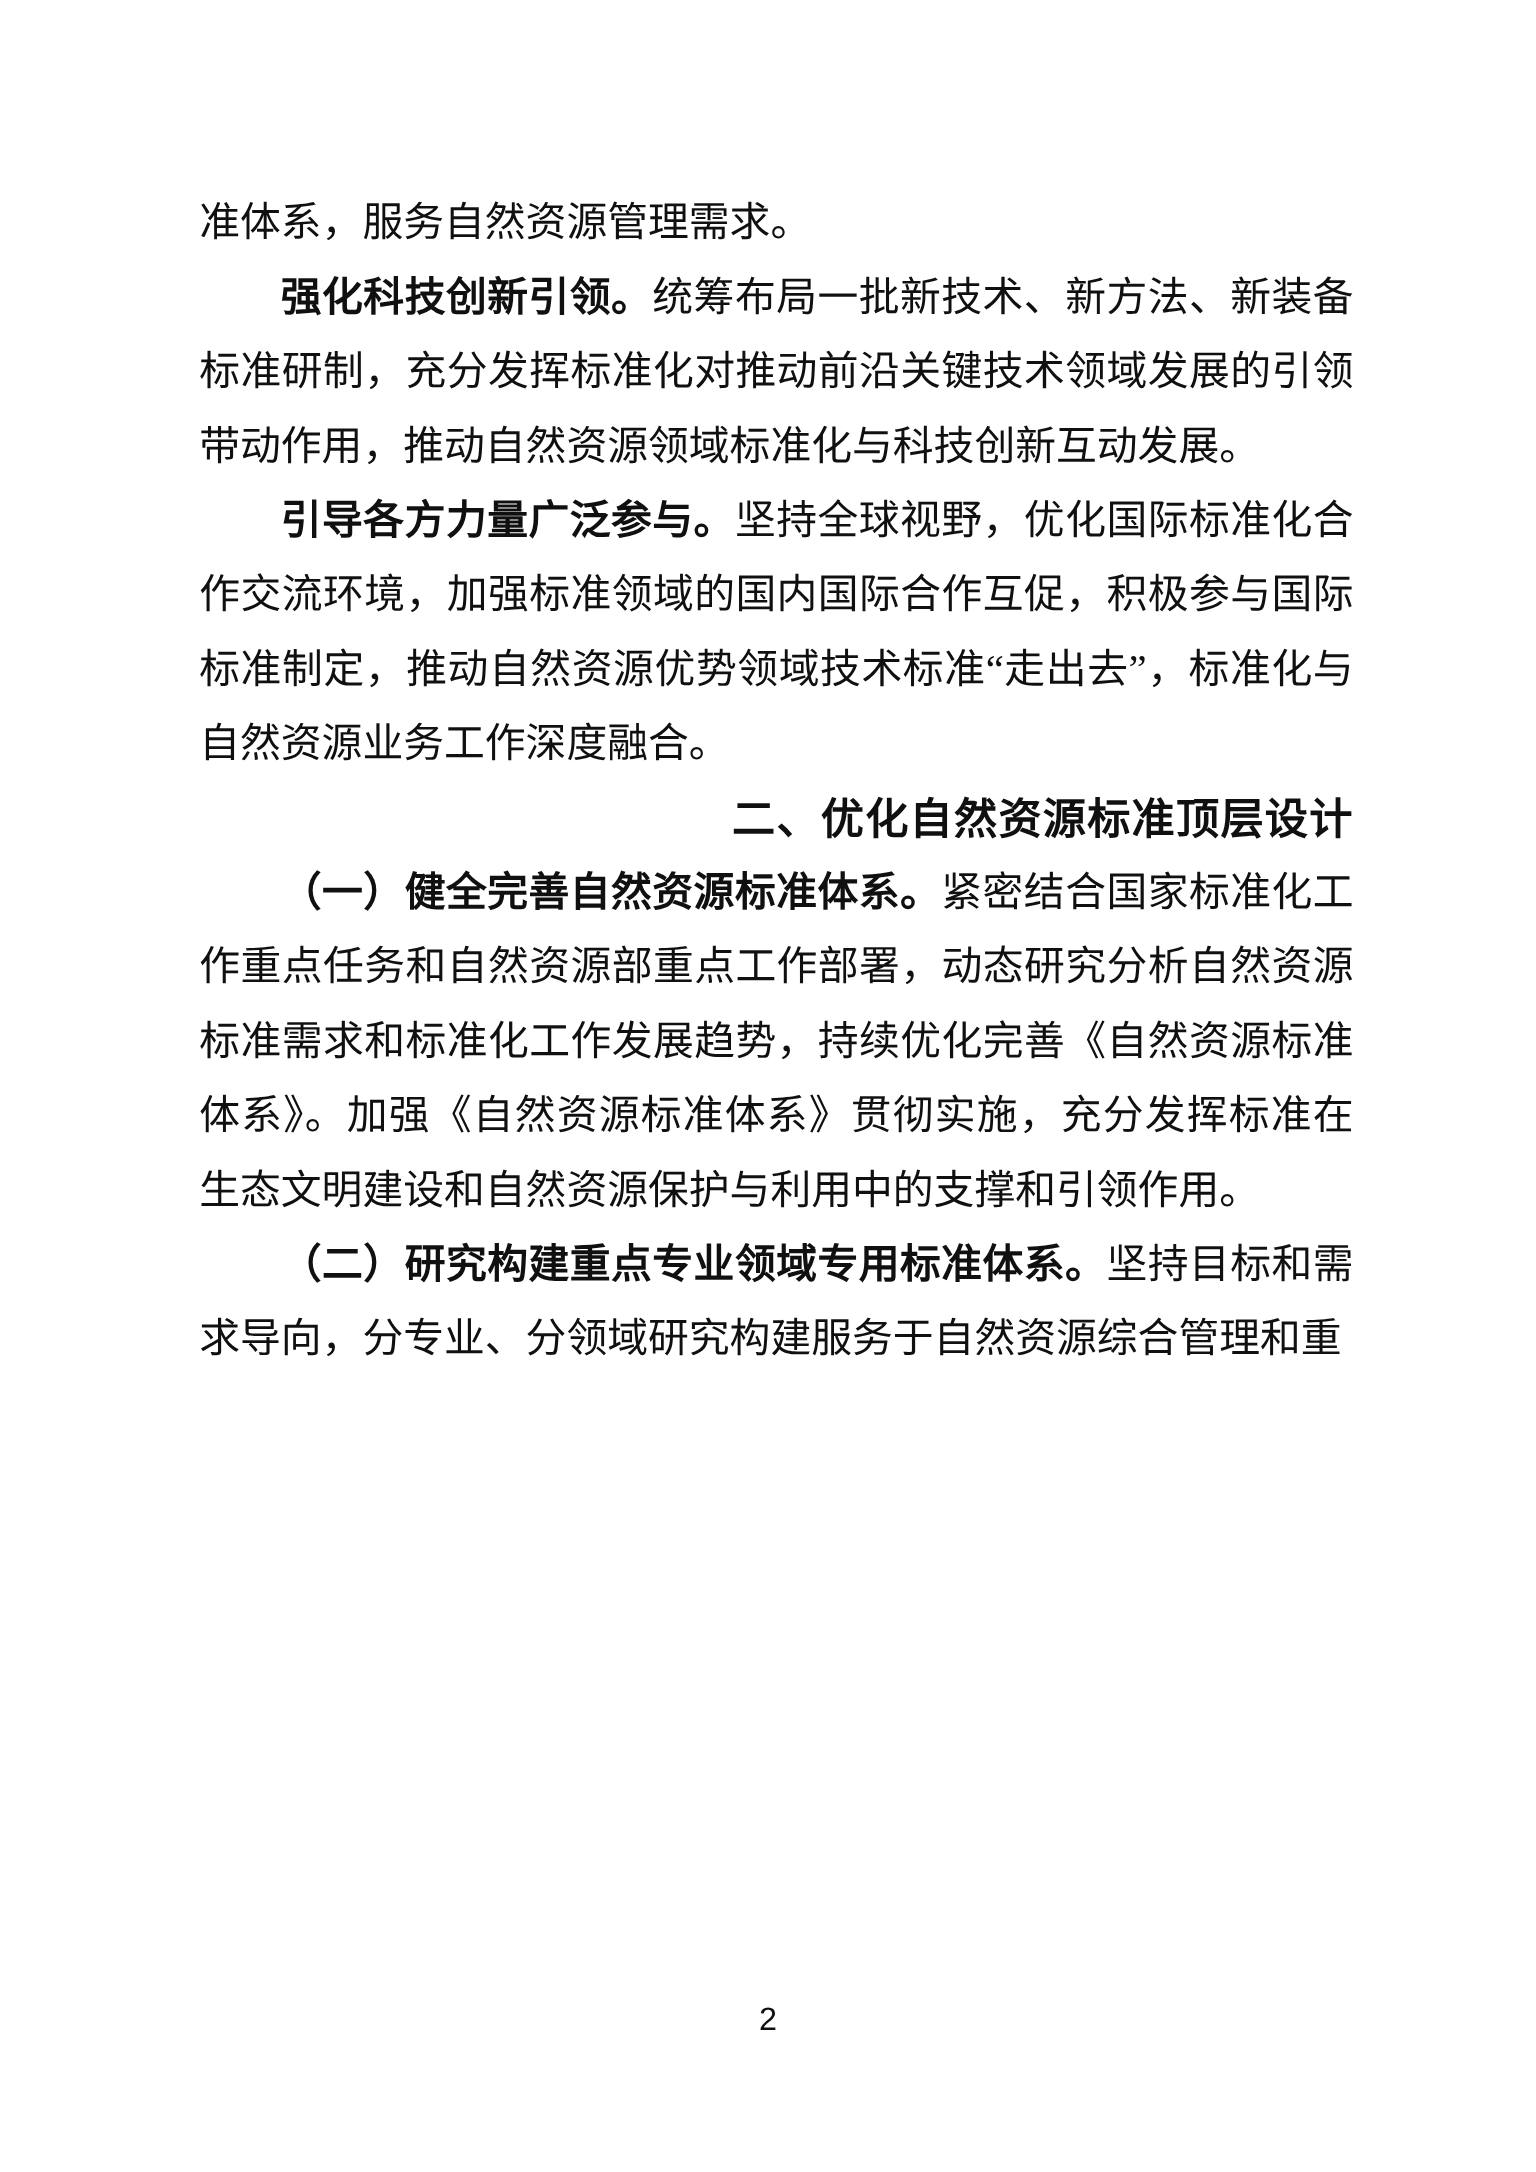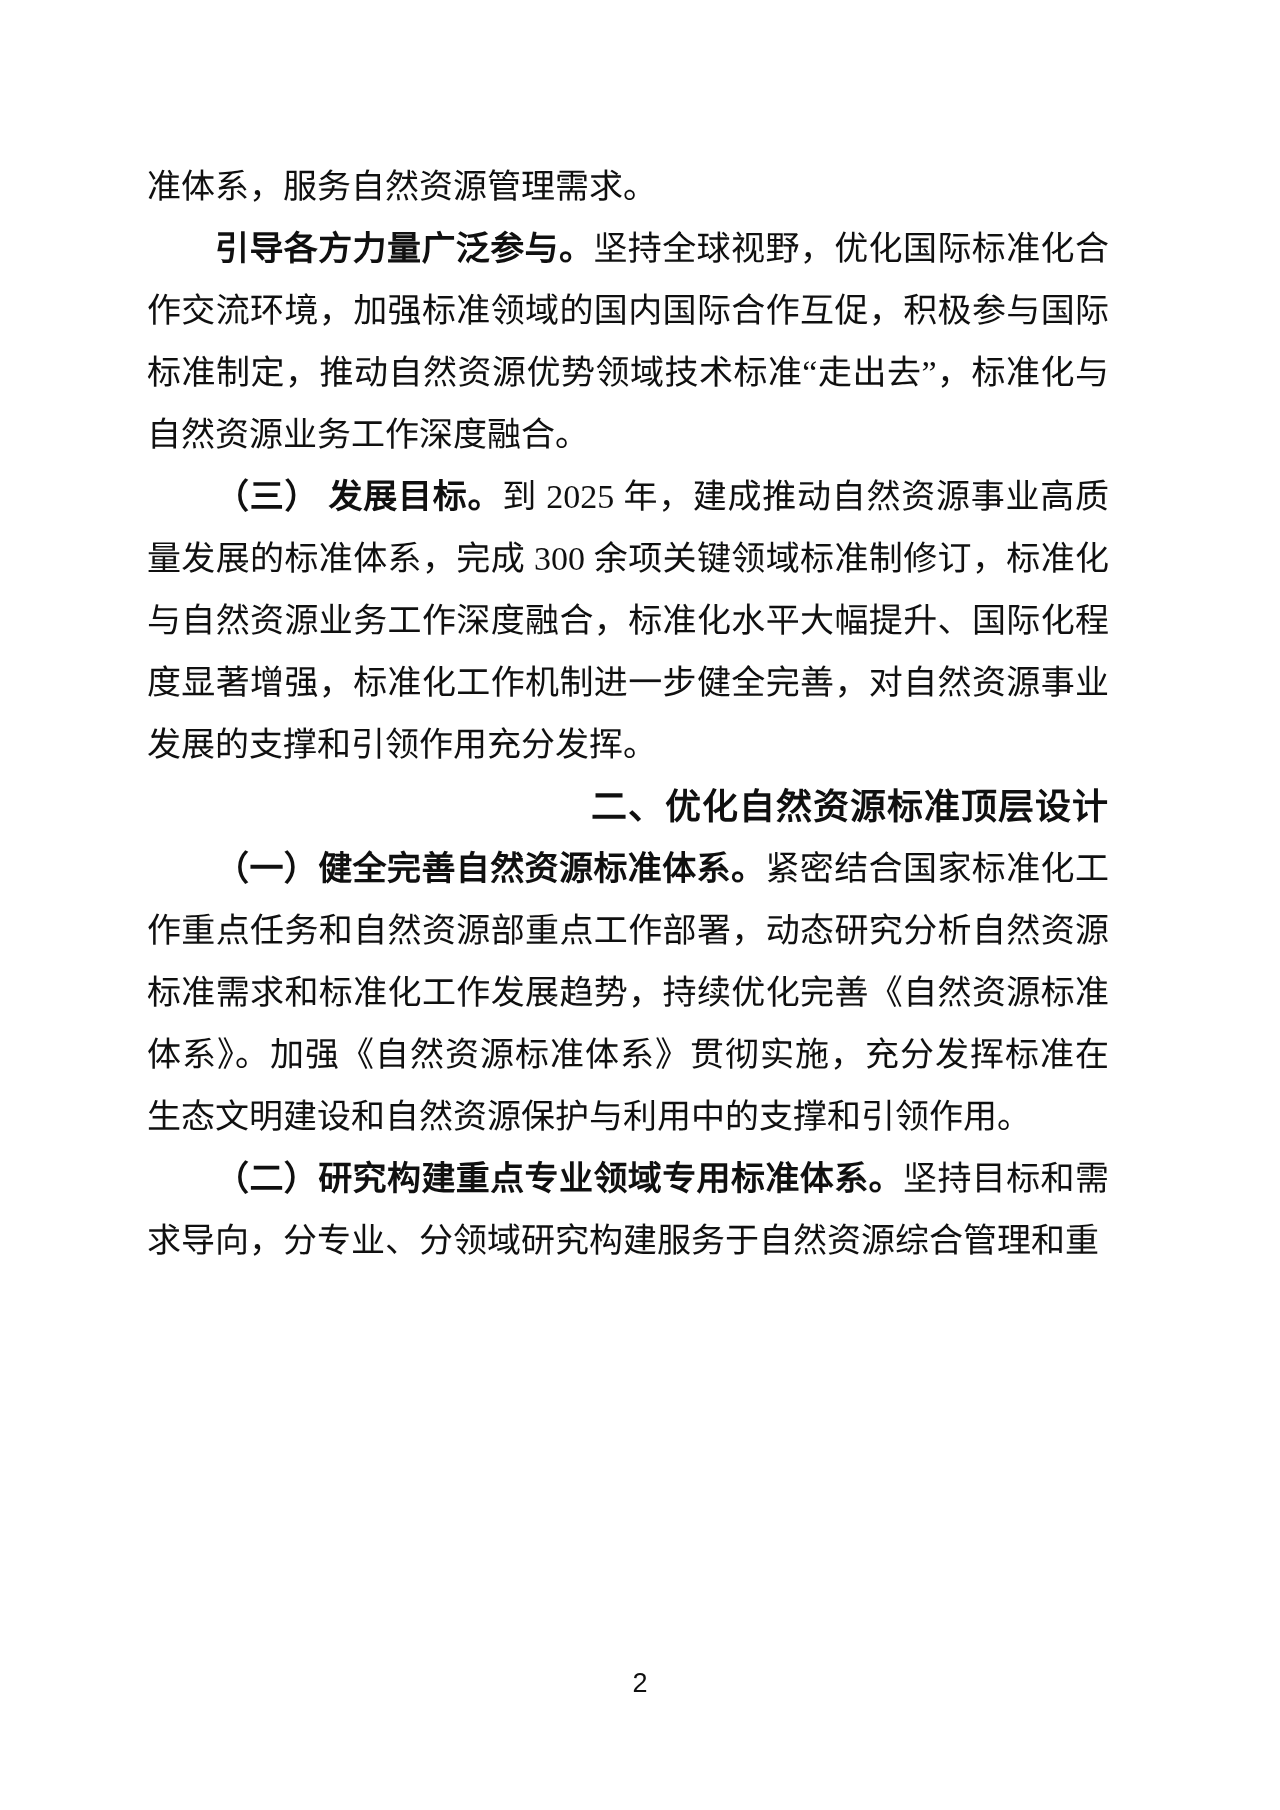--- a/index.html
+++ b/index.html
@@ -11,21 +11,21 @@
     position: relative;
     width: 1280px;
     height: 1810px;
     background: #ffffff;
     overflow: hidden;
     font-family: "Liberation Serif", "DejaVu Serif", serif;
     color: #101010;
   }
   .content {
     position: absolute;
-    left: 147px;
+    left: 166px;
     top: 156px;
     width: 962px;
     font-size: 34px;
     line-height: 62px;
     text-align: justify;
     text-justify: inter-character;
   }
   .para {
     margin: 0;
     padding: 0;
@@ -62,25 +62,25 @@
 </style>
 </head>
 <body>
 
 <div class="page">
 
   <div class="content">
 
     <p class="para continuation"><span>准体系，服务自然资源管理需求。</span></p>
 
+    <p class="para"><span class="lead">强化科技创新引领。</span><span>统筹布局一批新技术、新方法、新装备标准研制，充分发挥标准化对推动前沿关键技术领域发展的引领带动作用，推动自然资源领域标准化与科技创新互动发展。</span></p>
 
     <p class="para"><span class="lead">引导各方力量广泛参与。</span><span>坚持全球视野，优化国际标准化合作交流环境，加强标准领域的国内国际合作互促，积极参与国际标准制定，推动自然资源优势领域技术标准“走出去”，标准化与自然资源业务工作深度融合。</span></p>
 
 
-    <p class="para"><span class="lead">（三） 发展目标。</span><span>到 2025 年，建成推动自然资源事业高质量发展的标准体系，完成 300 余项关键领域标准制修订，标准化与自然资源业务工作深度融合，标准化水平大幅提升、国际化程度显著增强，标准化工作机制进一步健全完善，对自然资源事业发展的支撑和引领作用充分发挥。</span></p>
 
     <h2 class="section-heading">二、优化自然资源标准顶层设计</h2>
 
     <p class="para"><span class="lead">（一）健全完善自然资源标准体系。</span><span>紧密结合国家标准化工作重点任务和自然资源部重点工作部署，动态研究分析自然资源标准需求和标准化工作发展趋势，持续优化完善《自然资源标准体系》。加强《自然资源标准体系》贯彻实施，充分发挥标准在生态文明建设和自然资源保护与利用中的支撑和引领作用。</span></p>
 
     <p class="para"><span class="lead">（二）研究构建重点专业领域专用标准体系。</span><span>坚持目标和需求导向，分专业、分领域研究构建服务于自然资源综合管理和重</span></p>
 
   </div>
 
   <div class="page-number">2</div>

